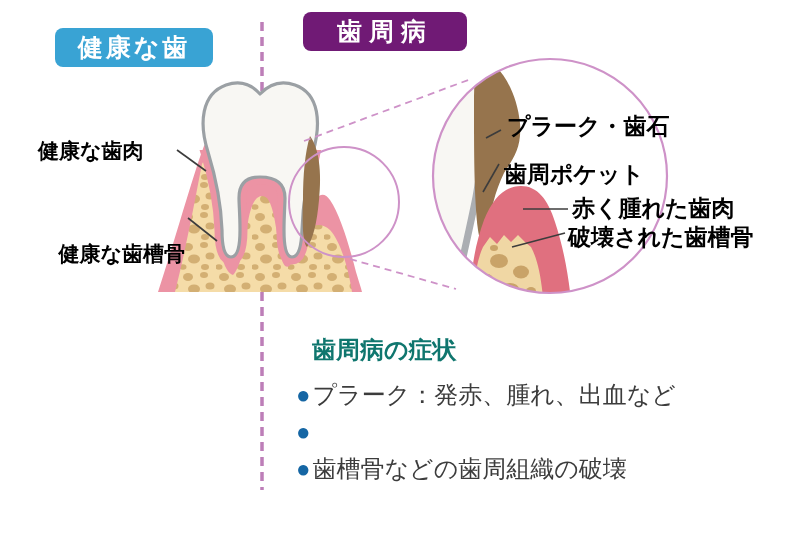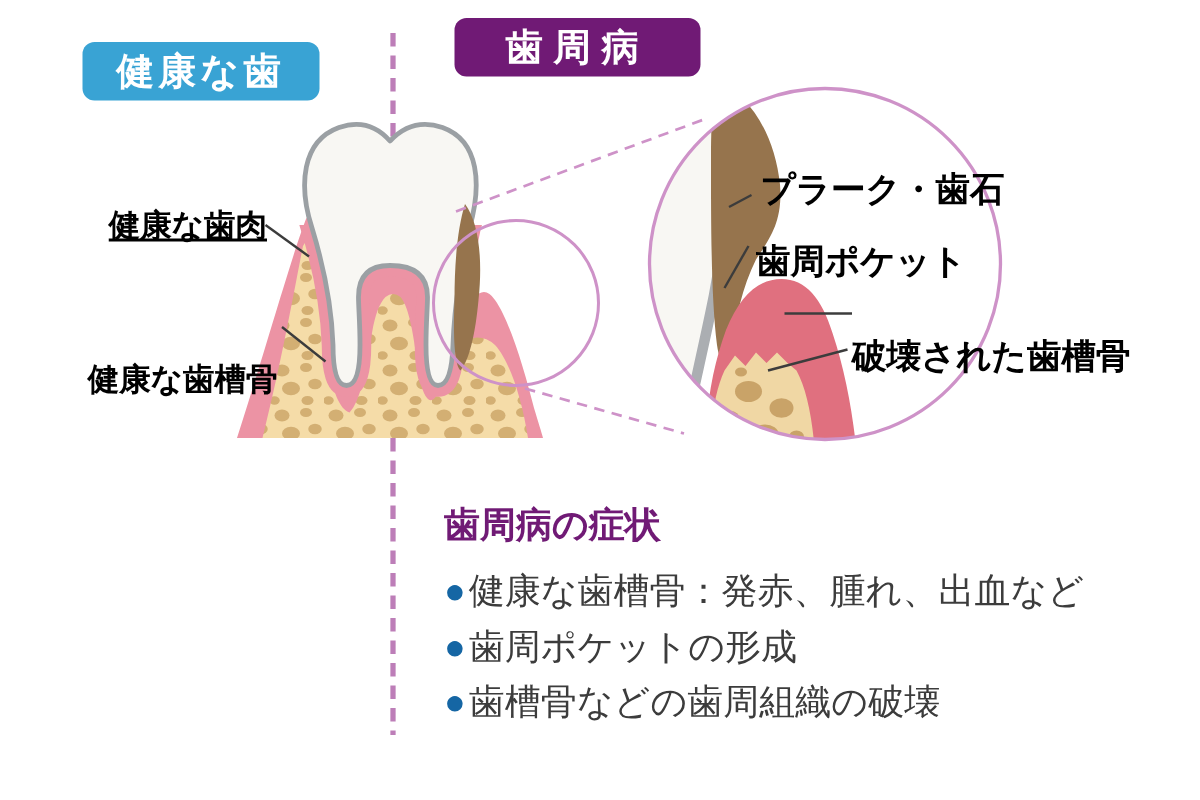--- a/index.html
+++ b/index.html
@@ -10,28 +10,28 @@
   .stage svg{position:absolute;left:0;top:0;}
   .badge{
     position:absolute;display:flex;align-items:center;justify-content:center;
     color:#ffffff;font-weight:bold;font-size:25px;border-radius:8px;letter-spacing:3px;
   }
   .badge-healthy{left:55px;top:28px;width:158px;height:39px;background:#39A3D4;}
   .badge-disease{left:303px;top:12px;width:164px;height:39px;background:#701a75;letter-spacing:7px;}
   .lbl{
     position:absolute;color:#000000;font-weight:bold;white-space:nowrap;line-height:1.1;
   }
-  .lbl-healthy-gum{left:38px;top:139px;width:140px;text-align:right;font-size:21px;text-decoration:underline;}
+  .lbl-healthy-gum{left:38px;top:139px;width:140px;font-size:21px;}
   .lbl-healthy-bone{left:20px;top:205px;width:165px;text-align:right;font-size:21px;margin-top:37px;}
   .lbl-plaque{left:507px;top:114px;font-size:23px;}
   .lbl-pocket{left:504px;top:162px;font-size:23px;}
   .lbl-swollen{left:572px;top:196px;font-size:23px;}
   .lbl-destroyed{left:568px;top:225px;font-size:23px;font-family:Liberation Serif, serif;}
   .symptoms{position:absolute;left:296px;top:334px;color:#3C3C3C;}
-  .symptoms h3{margin:0 0 10px 0;font-size:24px;font-weight:bold;color:#701a75;}
+  .symptoms h3{margin:0 0 10px 16px;font-size:24px;font-weight:bold;color:#0f766e;}
   .sym-row{display:flex;align-items:center;font-size:24px;line-height:37px;white-space:nowrap;}
   .sym-row .bullet{color:#1566A4;margin-right:2px;}
 </style>
 </head>
 <body>
 
 <div class="stage">
 
   <svg width="800" height="533" viewBox="0 0 800 533">
     <defs>
@@ -113,31 +113,31 @@
   </svg>
 
   <div class="badge badge-healthy">健康な歯</div>
   <div class="badge badge-disease">歯周病</div>
 
   <div class="lbl lbl-healthy-gum">健康な歯肉</div>
   <div class="lbl lbl-healthy-bone">健康な歯槽骨</div>
 
   <div class="lbl lbl-plaque">プラーク・歯石</div>
   <div class="lbl lbl-pocket">歯周ポケット</div>
+  <div class="lbl lbl-swollen">赤く腫れた歯肉</div>
   <div class="lbl lbl-destroyed">破壊された歯槽骨</div>
 
   <div class="symptoms">
     <h3>歯周病の症状</h3>
     <div class="sym-row">
       <span class="bullet">●</span>
-        <span>健康な歯槽骨：発赤、腫れ、出血など</span>
+        <span>プラーク：発赤、腫れ、出血など</span>
     </div>
     <div class="sym-row">
       <span class="bullet">●</span>
-        <span>歯周ポケットの形成</span>
     </div>
     <div class="sym-row">
       <span class="bullet">●</span>
         <span>歯槽骨などの歯周組織の破壊</span>
     </div>
   </div>
 
 </div>
 
 </body></html>

